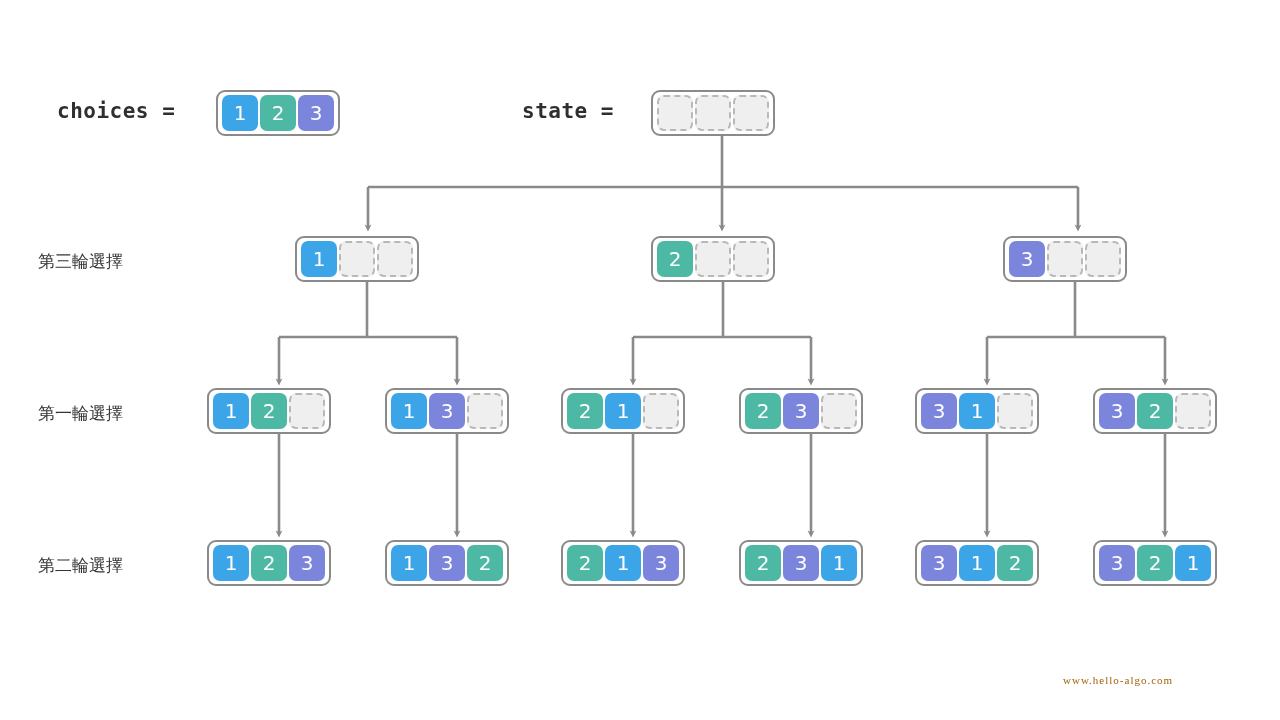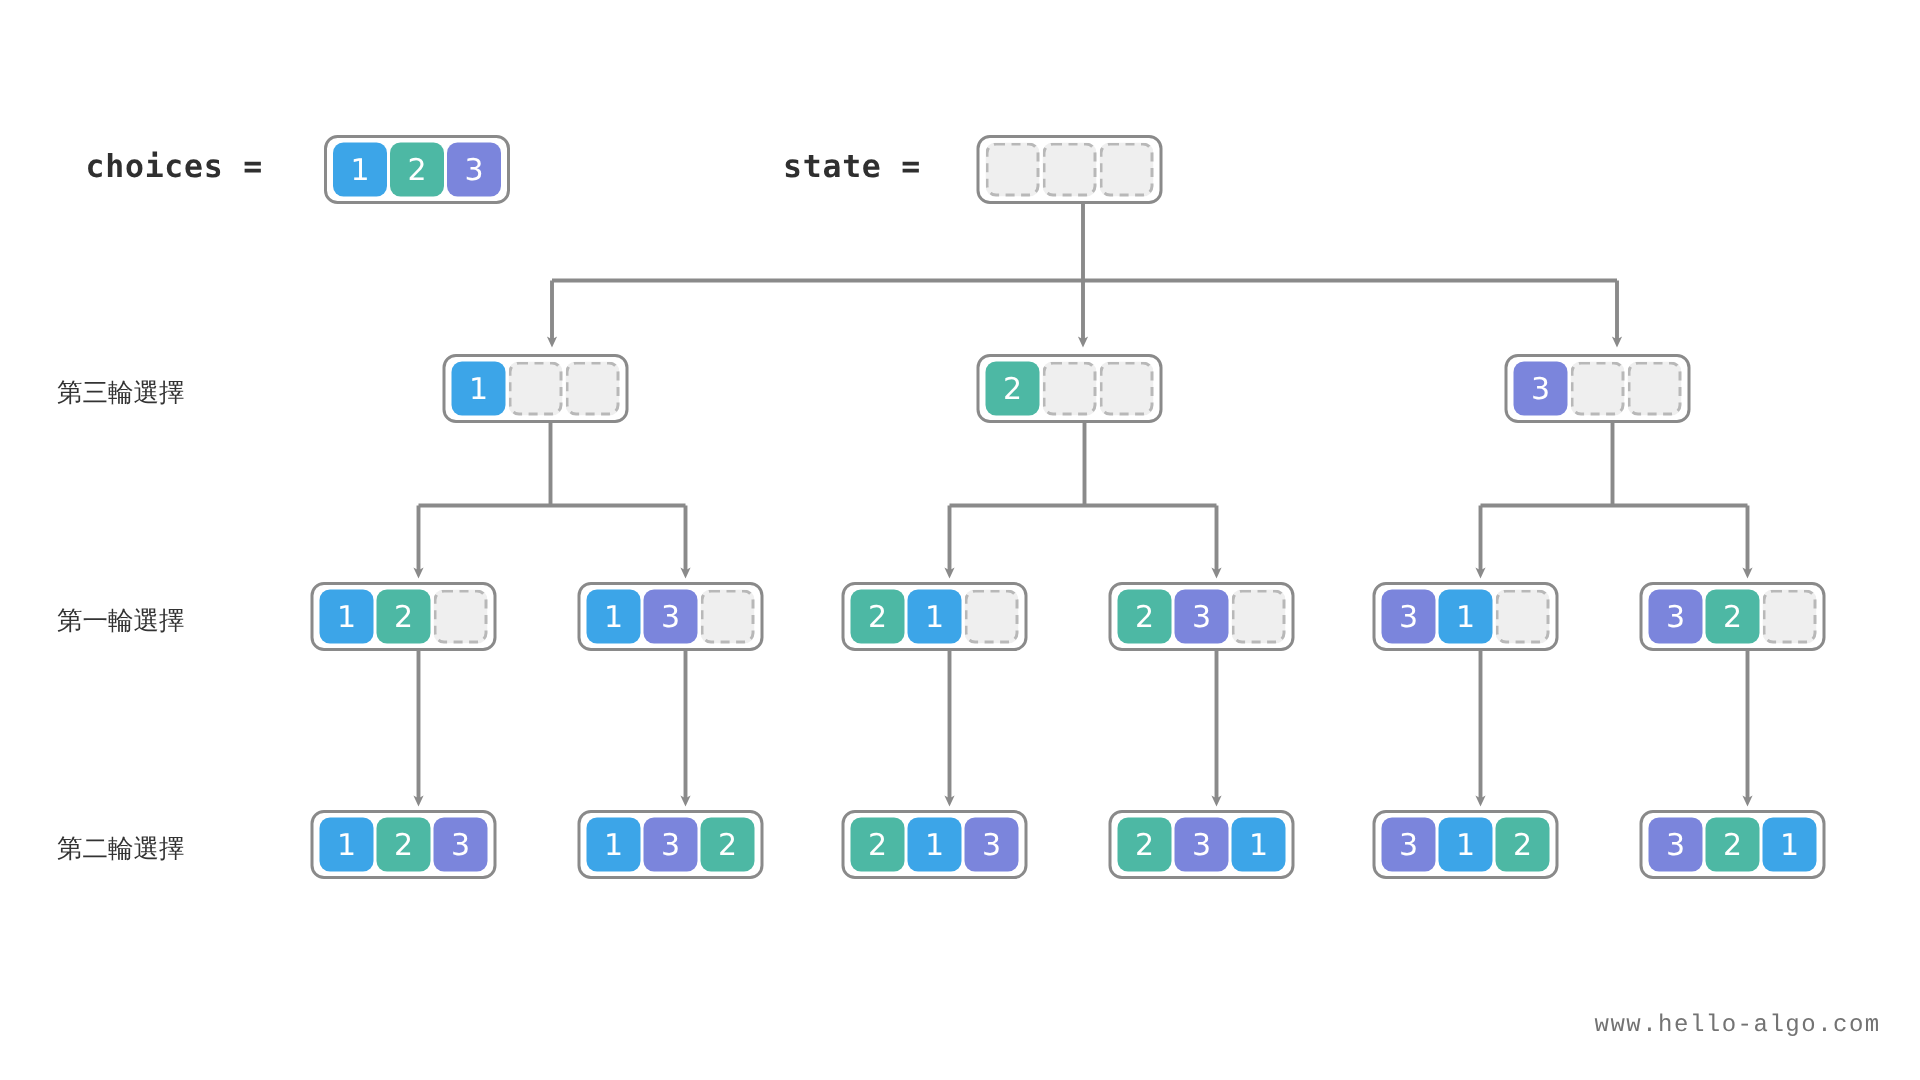--- a/index.html
+++ b/index.html
@@ -37,23 +37,23 @@
   }
   .row-label {
     position: absolute;
     font-family: "DejaVu Sans", "Liberation Sans", sans-serif;
     font-size: 17px;
     color: #333333;
     white-space: nowrap;
   }
   .watermark {
     position: absolute;
-    font-family: Liberation Mono, monospace;
-    font-size: 16px;
-    color: #737373;
+    font-family: Liberation Serif, serif;
+    font-size: 11px;
+    color: #a16207;
     letter-spacing: 1px;
     white-space: nowrap;
   }
   .node {
     position: absolute;
     box-sizing: border-box;
     border: 2.5px solid #8a8a8a;
     border-radius: 9px;
     background: #ffffff;
     display: flex;

